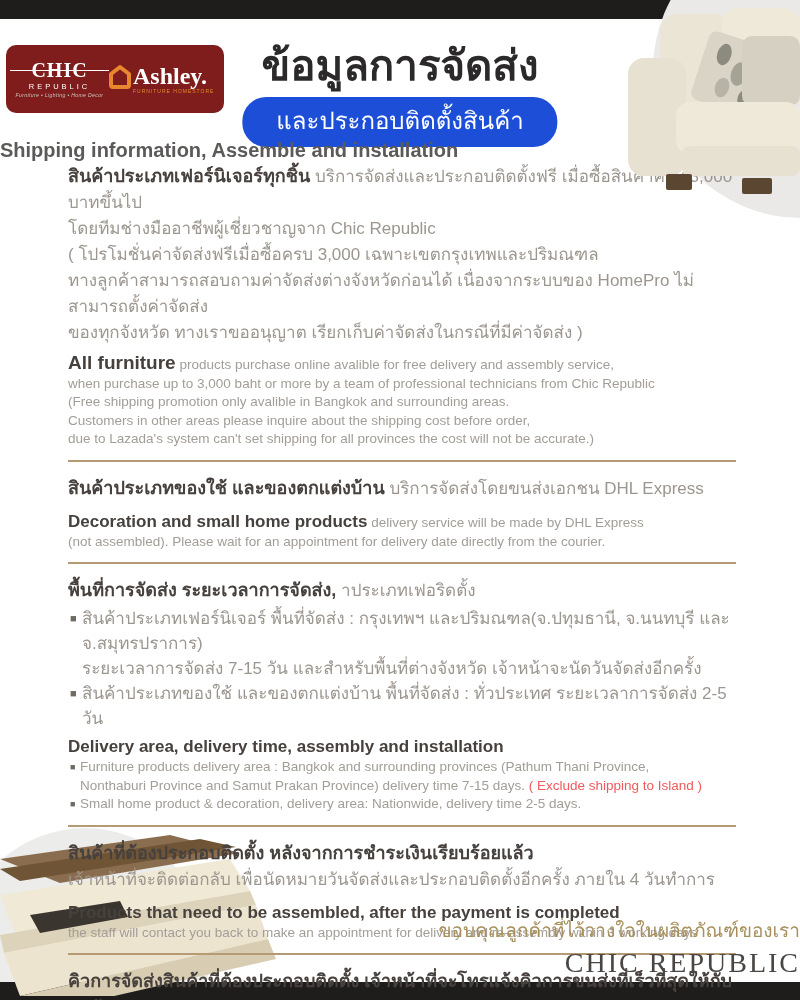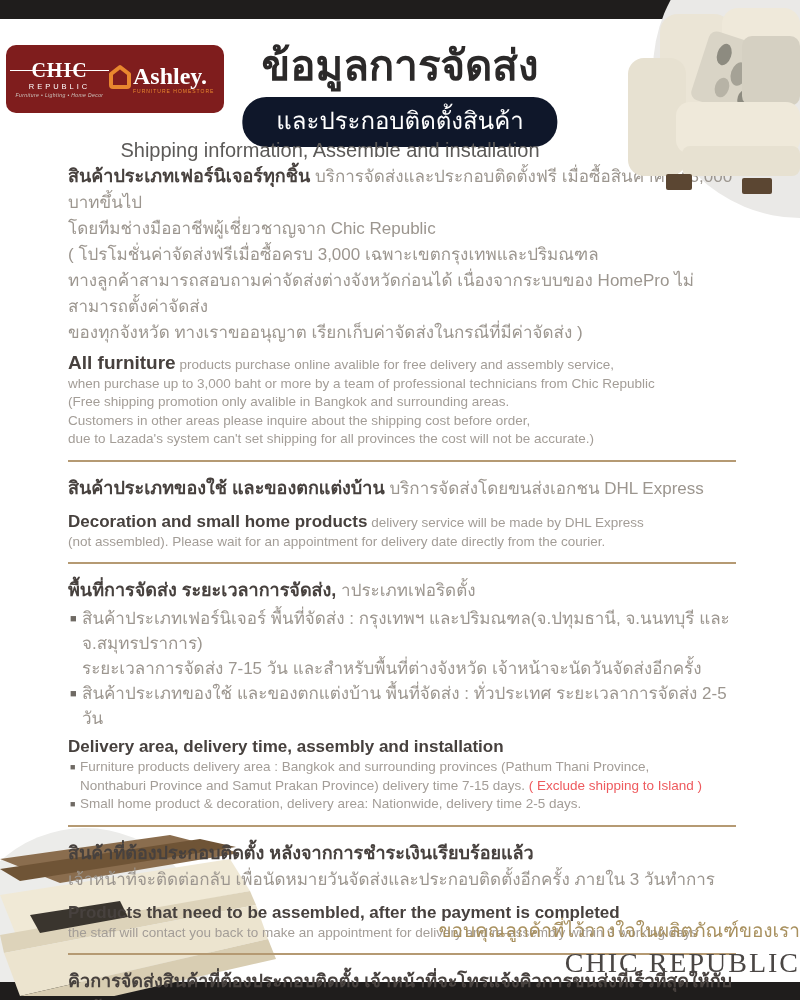--- a/index.html
+++ b/index.html
@@ -16,22 +16,22 @@
   .chic-logo .chic-word { font-family:"Liberation Serif","DejaVu Serif",serif; font-size:20px; font-weight:700; letter-spacing:1px; position:relative; }
   .chic-logo .chic-word:after { content:""; position:absolute; left:-6px; right:-6px; top:52%; height:1px; background:#fff; }
   .chic-logo .chic-rep { font-size:7.5px; letter-spacing:3px; margin-top:3px; }
   .chic-logo .chic-tag { font-size:5px; font-style:italic; color:#cfc9c2; margin-top:3px; letter-spacing:.4px; }
   .ashley-logo { display:flex; align-items:center; gap:0; }
   .ashley-text { color:#fff; line-height:1; }
   .ashley-word { font-family:"Liberation Serif","DejaVu Serif",serif; font-size:24px; font-weight:700; }
   .ashley-sub { font-size:5px; color:#e8872e; letter-spacing:1px; margin-top:1px; text-align:center; }
 
   .title-th { position:absolute; top:32px; left:0; width:800px; text-align:center; font-size:42px; font-weight:700; color:#2b2929; z-index:3; }
-  .badge-red { position:absolute; top:97px; left:50%; transform:translateX(-50%); background:#0f172a; color:#fff; font-size:24px; font-weight:500; padding:4px 34px 7px; border-radius:24px; z-index:3; white-space:nowrap; }
-  .subtitle-en { position:absolute; top:139px; left:0; width:660px; text-align:center; font-size:20px; color:#5c5a58; z-index:3; }
+  .badge-red { position:absolute; top:97px; left:50%; transform:translateX(-50%); background:#1d4ed8; color:#fff; font-size:24px; font-weight:500; padding:4px 34px 7px; border-radius:24px; z-index:3; white-space:nowrap; }
+  .subtitle-en { position:absolute; top:139px; left:0; width:660px; text-align:left; font-size:20px; color:#5c5a58; z-index:3;font-weight:bold; }
 
   
   .sofa-circle { position:absolute; left:653px; top:-78px; width:296px; height:296px; border-radius:50%; background:#eae9e7; z-index:2; }
   .sofa-art { position:absolute; right:0; top:6px; z-index:3; }
 
   
   .cabinet-circle { position:absolute; left:-40px; top:828px; width:250px; height:250px; border-radius:50%; background:#ececea; z-index:0; }
   .cabinet-art { position:absolute; left:0; bottom:0; z-index:2; }
 
   
@@ -167,21 +167,21 @@
         <div class="bullet-row-en">
             <span class="dot">■</span>
             <span>Small home product &amp; decoration, delivery area: Nationwide, delivery time 2-5 days.</span>
           </div>
       </div>
     </div>
     <hr class="sep">
 
     <div>
       <div class="th-line"><span class="th-bold">สินค้าที่ต้องประกอบติดตั้ง หลังจากการชำระเงินเรียบร้อยแล้ว</span></div>
-      <div class="th-line">เจ้าหน้าที่จะติดต่อกลับ เพื่อนัดหมายวันจัดส่งและประกอบติดตั้งอีกครั้ง ภายใน 3 วันทำการ</div>
+      <div class="th-line">เจ้าหน้าที่จะติดต่อกลับ เพื่อนัดหมายวันจัดส่งและประกอบติดตั้งอีกครั้ง ภายใน 4 วันทำการ</div>
       <div class="en-bold mt8">Products that need to be assembled, after the payment is completed</div>
       <div class="en-lead">the staff will contact you back to make an appointment for delivery and re-assembly within 3 working days</div>
     </div>
     <hr class="sep">
 
     <div>
       <div class="th-line"><span class="th-bold">คิวการจัดส่งสินค้าที่ต้องประกอบติดตั้ง เจ้าหน้าที่จะโทรแจ้งคิวการขนส่งที่เร็วที่สุดให้กับลูกค้า</span></div>
 
     </div>
 

